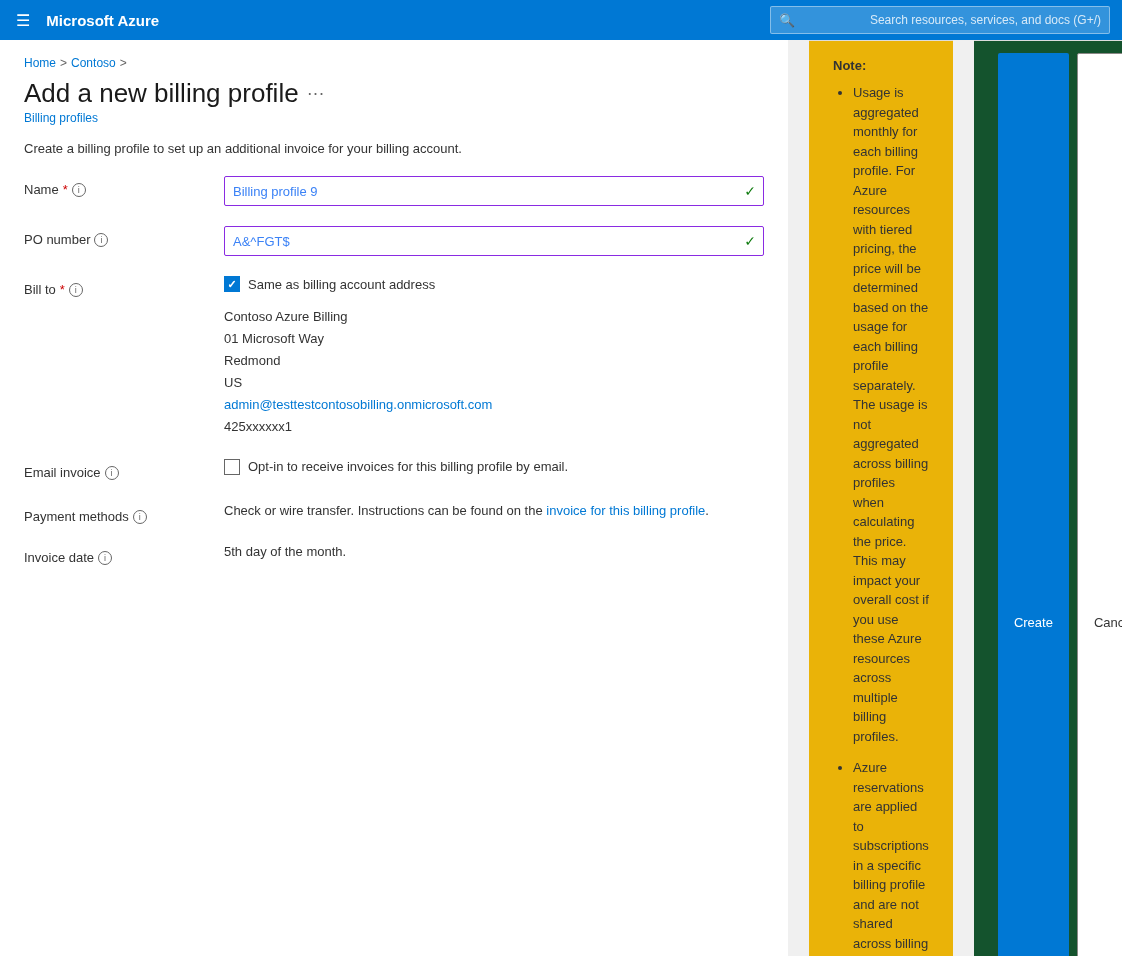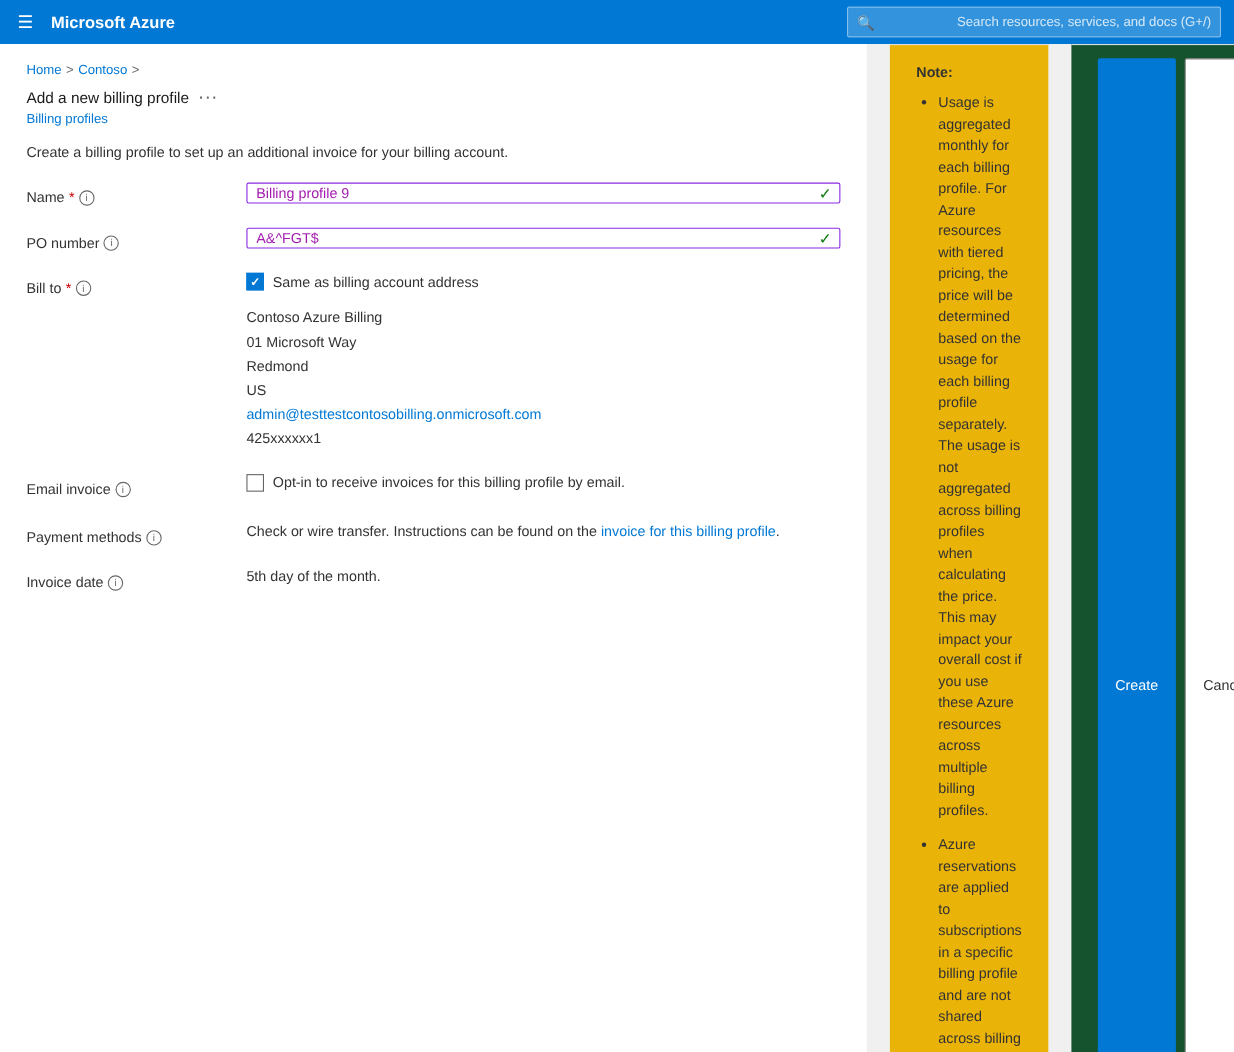--- a/index.html
+++ b/index.html
@@ -81,21 +81,21 @@
     .breadcrumb-sep { color: #666; }
 
     
     .page-header {
       display: flex;
       align-items: center;
       gap: 8px;
       margin-bottom: 2px;
     }
     .page-title {
-      font-size: 14px;
+      font-size: 26px;
       font-weight: 300;
       color: #1a1a1a;
     }
     .page-title-ellipsis {
       font-size: 18px;
       color: #666;
       cursor: pointer;
     }
     .page-subtitle {
       font-size: 12px;
@@ -143,26 +143,26 @@
       display: flex;
       flex-direction: column;
       gap: 6px;
     }
     .text-input-wrapper {
       position: relative;
       width: 540px;
     }
     .text-input-wrapper input {
       width: 100%;
-      height: 19px;
+      height: 30px;
       border: 1px solid #8a2be2;
       border-radius: 2px;
       padding: 0 30px 0 8px;
       font-size: 13px;
-      color: #a21caf;
+      color: #3b82f6;
       outline: none;
     }
     .input-checkmark {
       position: absolute;
       right: 8px;
       top: 50%;
       transform: translateY(-50%);
       color: #107c10;
       font-size: 14px;
     }

